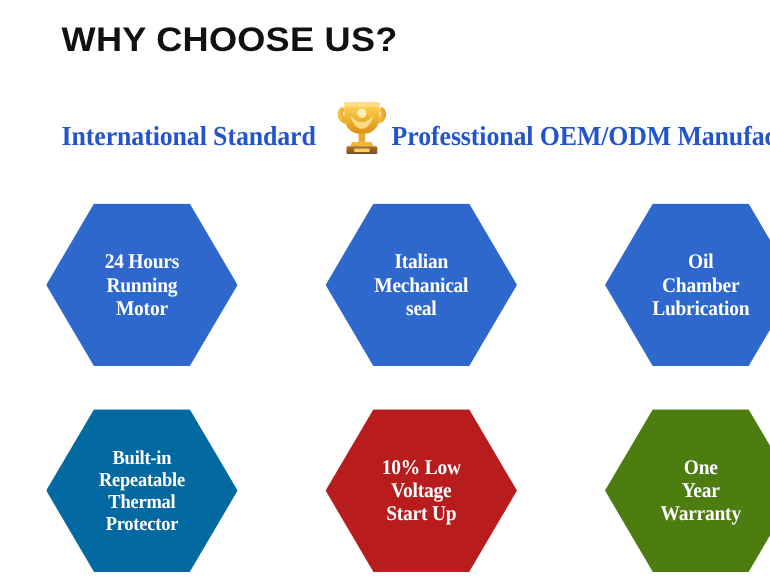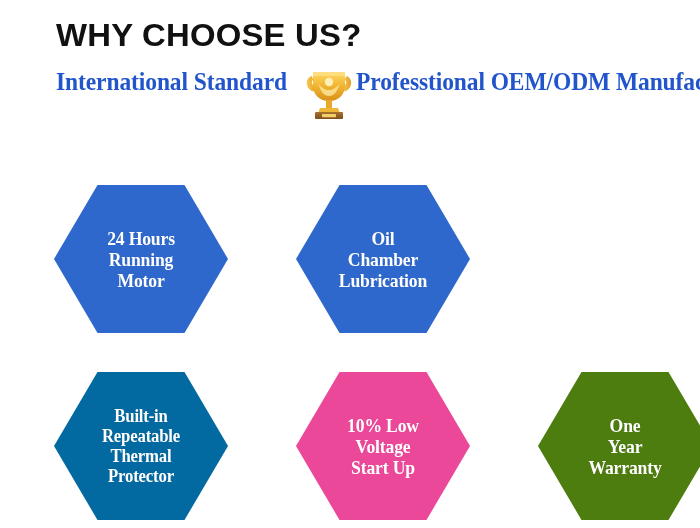--- a/index.html
+++ b/index.html
@@ -35,25 +35,25 @@
     white-space: nowrap;
     transform: scaleX(1.06);
     transform-origin: left center;
     line-height: 34px;
   }
 
   
   .subtitle-row {
     position: absolute;
     left: 56px;
-    top: 67px;
+    top: 86px;
     width: 640px;
     height: 54px;
     display: flex;
-    align-items: flex-start;
+    align-items: flex-end;
     white-space: nowrap;
   }
   .subtitle-text {
     font-family: "Liberation Serif", serif;
     font-weight: bold;
     font-size: 25px;
     color: #2255cc;
     line-height: 30px;
     transform: scaleX(0.94);
     transform-origin: left center;
@@ -72,24 +72,25 @@
   
   .hex-grid {
     position: absolute;
     left: 0;
     top: 176px;
     width: 700px;
     height: 352px;
   }
   .hex-row {
     position: absolute;
-    left: 12px;
+    left: 0;
     width: 619px;
     height: 160px;
     display: flex;
+    gap: 12px;
   }
   .hex-row-1 { top: 9px; }
   .hex-row-2 { top: 196px; }
 
   .hex-cell {
     position: relative;
     width: 220px;
     height: 160px;
     margin-left: 22px;
     flex: 0 0 220px;
@@ -171,39 +172,46 @@
 
     <div class="hex-row hex-row-1">
       <div class="hex-cell">
         <div class="hexagon" style="background: rgb(46, 104, 205);">
           <span class="hex-label">24 Hours
 Running
 Motor</span>
         </div>
       </div>
       <div class="hex-cell">
+        <div class="hexagon" style="background: rgb(46, 104, 205);">
+          <span class="hex-label">Italian
+Mechanical
+seal</span>
+        </div>
+      </div>
+      <div class="hex-cell">
         <div class="hexagon" style="background: rgb(46, 104, 205); align-items: center;">
           <span class="hex-label">Oil
 Chamber
 Lubrication</span>
         </div>
       </div>
     </div>
 
     <div class="hex-row hex-row-2">
       <div class="hex-cell">
         <div class="hexagon" style="background: #0369a1;">
           <span class="hex-label four-line">Built-in
 Repeatable
 Thermal
 Protector</span>
         </div>
       </div>
       <div class="hex-cell">
-        <div class="hexagon" style="background: #ec4899;">
+        <div class="hexagon" style="background: #b91c1c;">
           <span class="hex-label">10% Low
 Voltage
 Start Up</span>
         </div>
       </div>
       <div class="hex-cell">
         <div class="hexagon" style="background: #4d7c0f;">
           <span class="hex-label">One
 Year
 Warranty</span>

